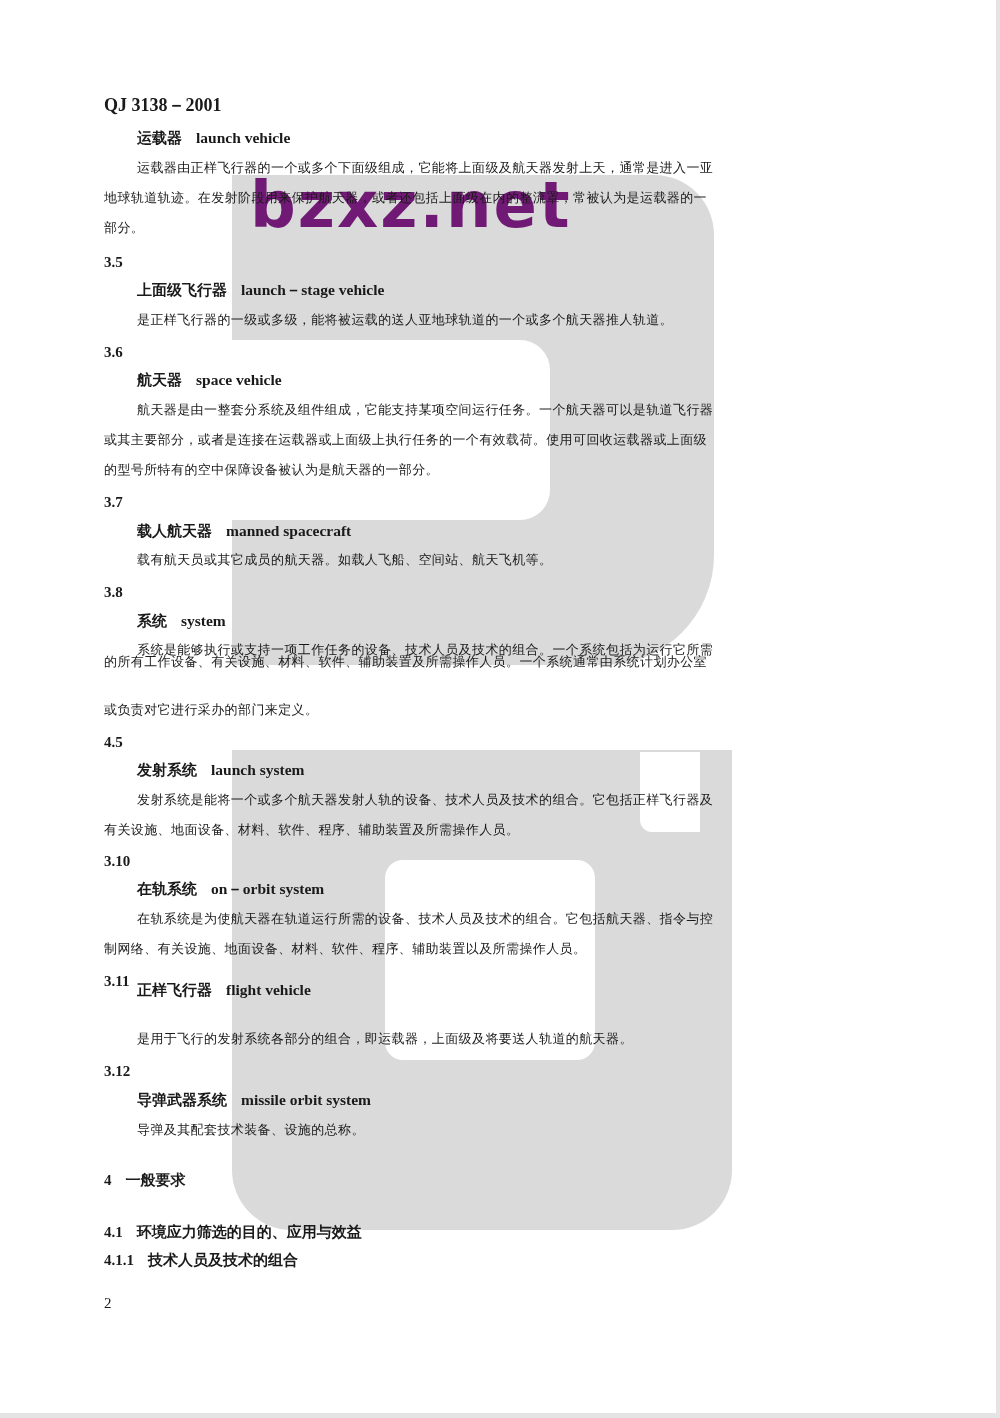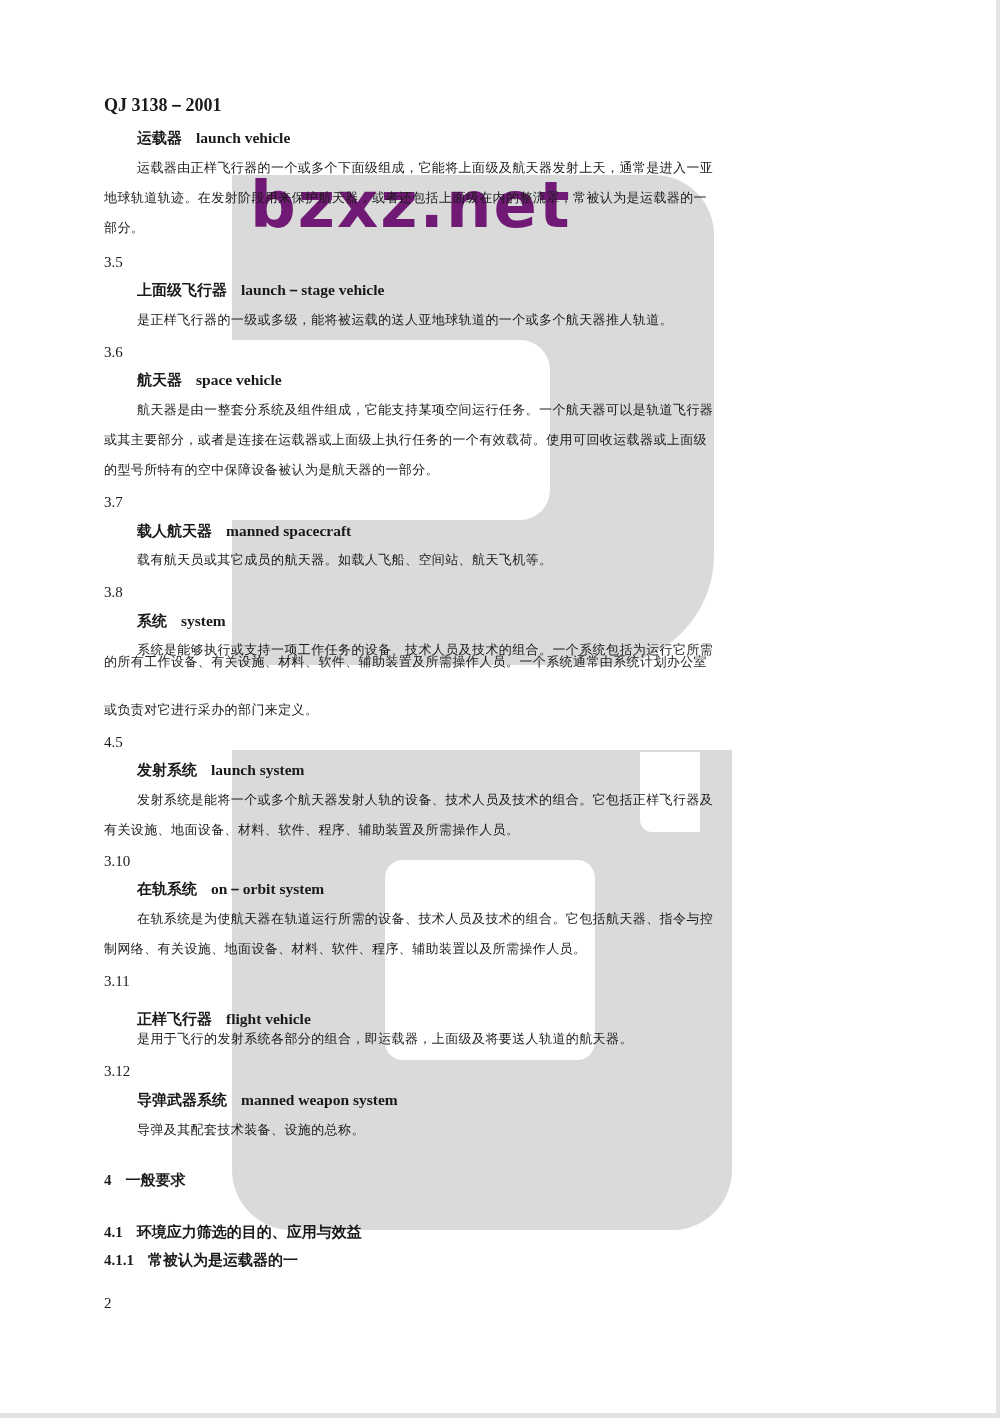--- a/index.html
+++ b/index.html
@@ -22,21 +22,21 @@
   .wm-text {
     position:absolute; left:250px; top:168px; z-index:0;
     font-family:"DejaVu Sans","Liberation Sans",sans-serif; font-weight:bold;
     font-size:64px; color:#701a75; letter-spacing:2px;
   }
 
   .content { position:absolute; left:0; top:0; width:1000px; z-index:1; }
   .line { position:absolute; left:104px; white-space:nowrap; font-size:15.5px; line-height:20px; }
   .indent { left:137px; }
   .doc-id { font-family:"Liberation Serif",serif; font-weight:bold; font-size:18px; }
-  .clause-num { font-family:"Liberation Serif",serif; font-weight:normal; font-size:15px; }
+  .clause-num { font-family:"Liberation Serif",serif; font-weight:bold; font-size:15px; }
   .term { font-weight:bold; font-family:"DejaVu Sans","Liberation Sans",sans-serif; font-size:15px; }
   .term .en { font-family:"Liberation Serif",serif; font-weight:bold; margin-left:14px; font-size:15.5px; }
   .body-text { font-size:13px; letter-spacing:0.4px; }
   .heading { font-family:"DejaVu Sans","Liberation Sans",sans-serif; font-weight:bold; font-size:15px; }
   .heading .num { font-family:"Liberation Serif",serif; margin-right:14px; }
   .page-num { font-family:"Liberation Serif",serif; font-size:15px; }
 </style>
 </head>
 <body>
 
@@ -97,35 +97,35 @@
   <div class="line body-text" style="top:820px">有关设施、地面设备、材料、软件、程序、辅助装置及所需操作人员。</div>
 
   <div class="line clause-num" style="top:851px">3.10</div>
   <div class="line indent term" style="top:879px">
     <span>在轨系统</span><span class="en">on－orbit system</span>
   </div>
   <div class="line indent body-text" style="top:909px">在轨系统是为使航天器在轨道运行所需的设备、技术人员及技术的组合。它包括航天器、指令与控</div>
   <div class="line body-text" style="top:939px">制网络、有关设施、地面设备、材料、软件、程序、辅助装置以及所需操作人员。</div>
 
   <div class="line clause-num" style="top:971px">3.11</div>
-  <div class="line indent term" style="top:1009px">
+  <div class="line indent term" style="top:980px">
     <span>正样飞行器</span><span class="en">flight vehicle</span>
   </div>
   <div class="line indent body-text" style="top:1029px">是用于飞行的发射系统各部分的组合，即运载器，上面级及将要送人轨道的航天器。</div>
 
   <div class="line clause-num" style="top:1061px">3.12</div>
   <div class="line indent term" style="top:1090px">
-    <span>导弹武器系统</span><span class="en">manned weapon system</span>
+    <span>导弹武器系统</span><span class="en">missile orbit system</span>
   </div>
   <div class="line indent body-text" style="top:1120px">导弹及其配套技术装备、设施的总称。</div>
 
   <div class="line heading" style="top:1170px">
     <span class="num">4</span><span>一般要求</span>
   </div>
   <div class="line heading" style="top:1222px">
     <span class="num">4.1</span><span>环境应力筛选的目的、应用与效益</span>
   </div>
   <div class="line heading" style="top:1250px">
-    <span class="num">4.1.1</span><span>常被认为是运载器的一</span>
+    <span class="num">4.1.1</span><span>技术人员及技术的组合</span>
   </div>
 
   <div class="line page-num" style="top:1293px">2</div>
 </div>
 
 </body></html>

